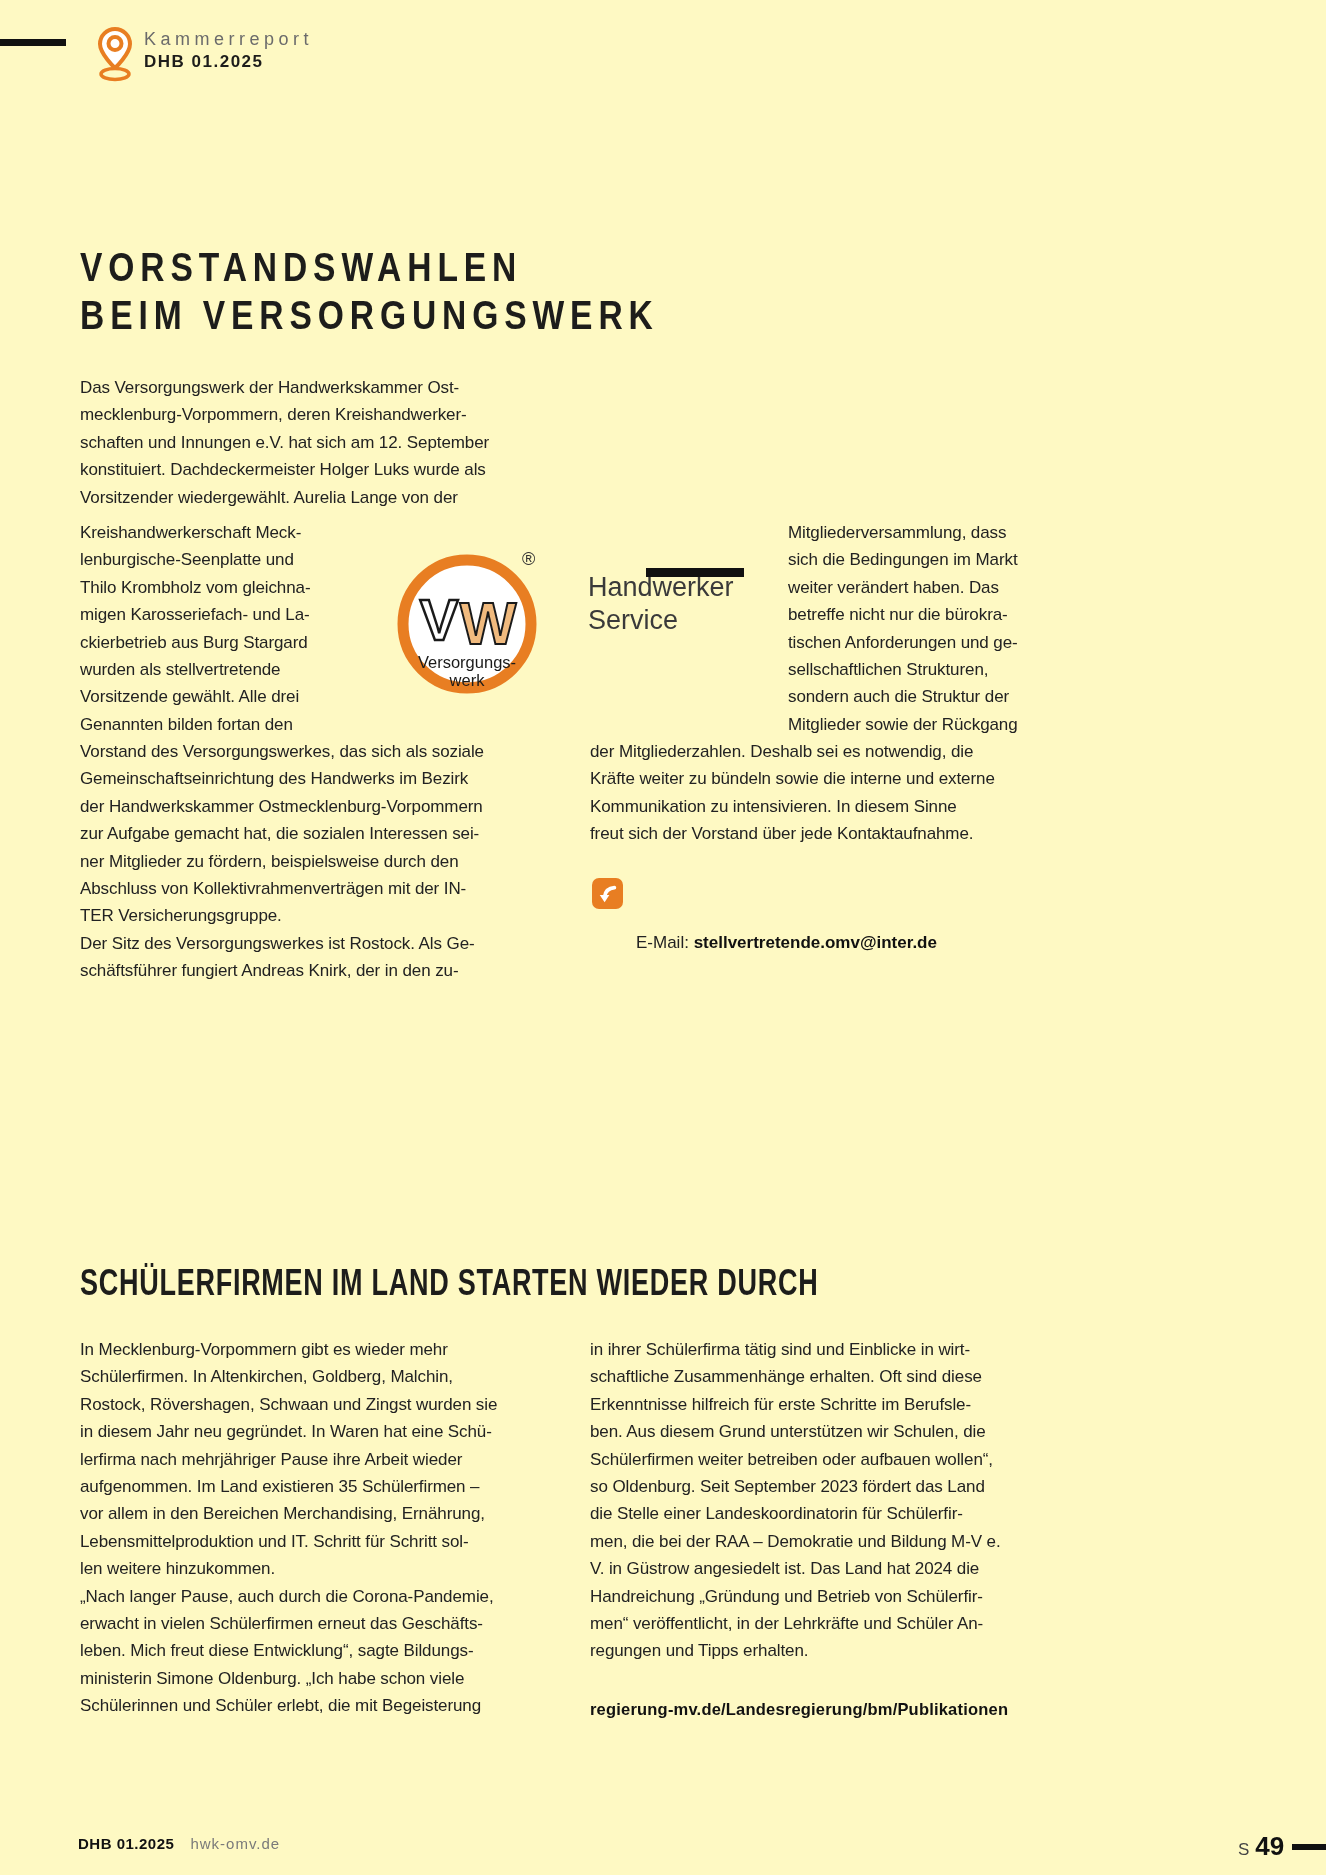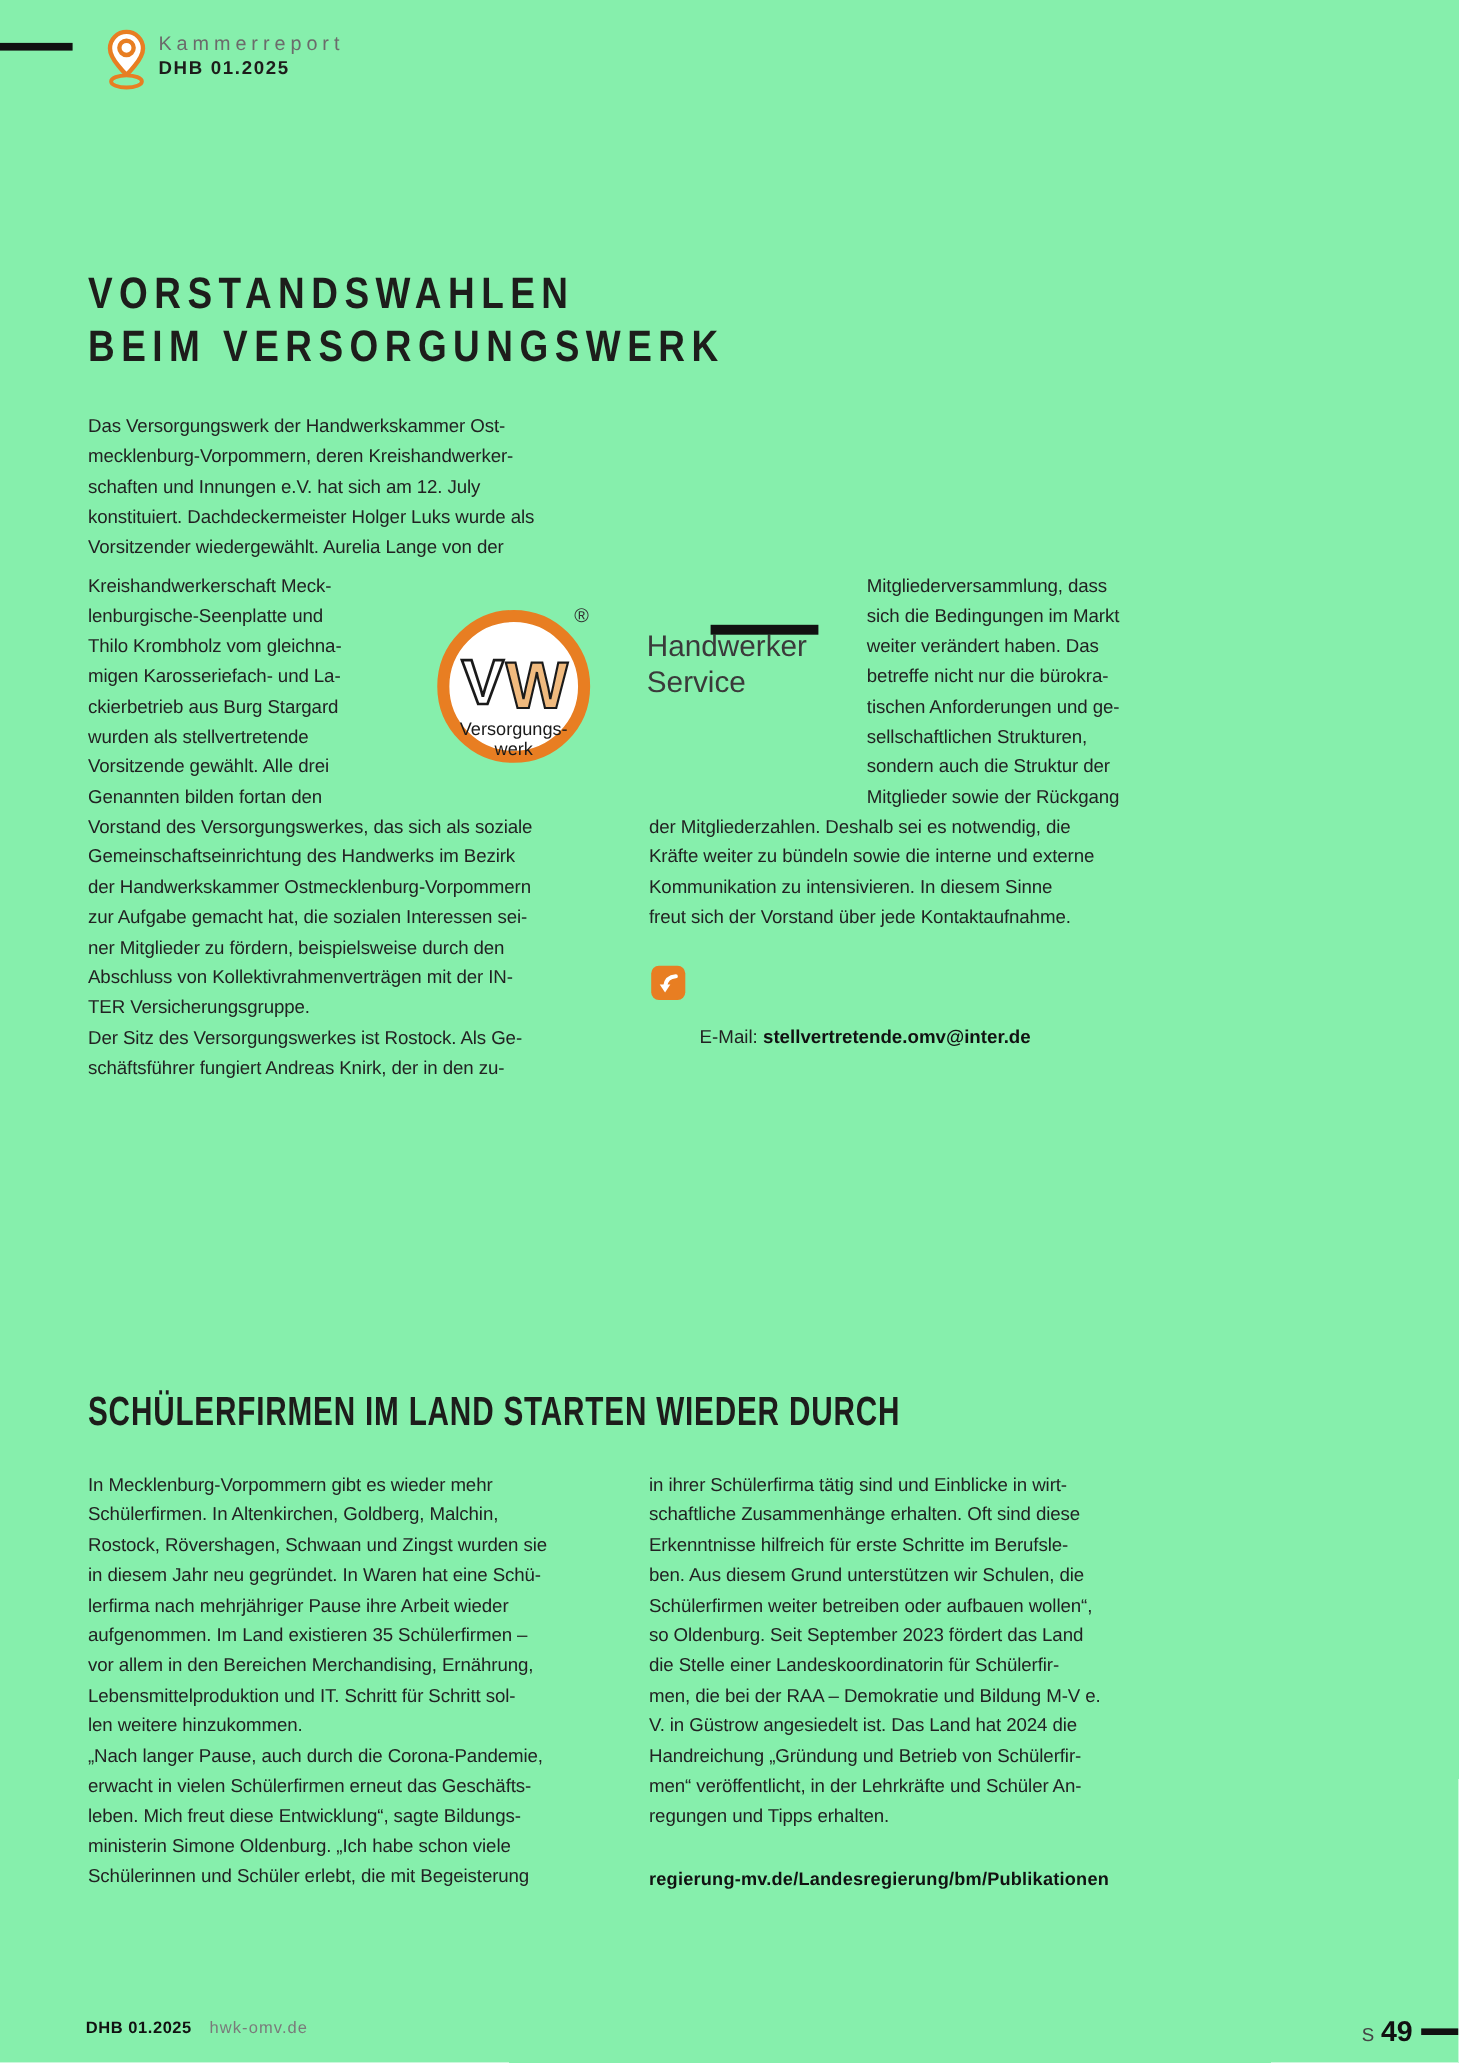--- a/index.html
+++ b/index.html
@@ -1,17 +1,17 @@
 <!DOCTYPE html>
 <html><head>
 <meta charset="utf-8">
 <style>
   *{margin:0;padding:0;box-sizing:border-box}
   html,body{background:#ffffff}
-  .page{position:relative;width:1326px;height:1875px;background:#86efac;
+  .page{position:relative;width:1326px;height:1875px;background:#fef9c3;
         font-family:"Liberation Sans",sans-serif;color:#1d1d1b;overflow:hidden}
   .abs{position:absolute}
 
   
   .top-rule{left:0;top:39px;width:66px;height:7px;background:#111}
   .pin{left:95px;top:26px}
   .section-label{left:144px;top:29px;font-size:18px;letter-spacing:4.5px;color:#6b6b6b}
   .issue-label{left:144px;top:52px;font-size:17px;font-weight:bold;letter-spacing:1.5px;color:#1d1d1b}
 
   
@@ -69,21 +69,21 @@
     <circle cx="20" cy="17.5" r="6.5" fill="none" stroke="#e87e22" stroke-width="4"></circle>
   </svg>
   <div class="abs section-label">Kammerreport</div>
   <div class="abs issue-label">DHB 01.2025</div>
 
   <h1 class="abs a1-title">VORSTANDSWAHLEN
 BEIM VERSORGUNGSWERK</h1>
 
   <div class="abs body-txt a1-left-intro">Das Versorgungswerk der Handwerkskammer Ost-
 mecklenburg-Vorpommern, deren Kreishandwerker-
-schaften und Innungen e.V. hat sich am 12. July
+schaften und Innungen e.V. hat sich am 12. September
 konstituiert. Dachdeckermeister Holger Luks wurde als
 Vorsitzender wiedergewählt. Aurelia Lange von der</div>
   <div class="abs body-txt a1-left-narrow">Kreishandwerkerschaft Meck-
 lenburgische-Seenplatte und
 Thilo Krombholz vom gleichna-
 migen Karosseriefach- und La-
 ckierbetrieb aus Burg Stargard
 wurden als stellvertretende
 Vorsitzende gewählt. Alle drei
 Genannten bilden fortan den</div>

